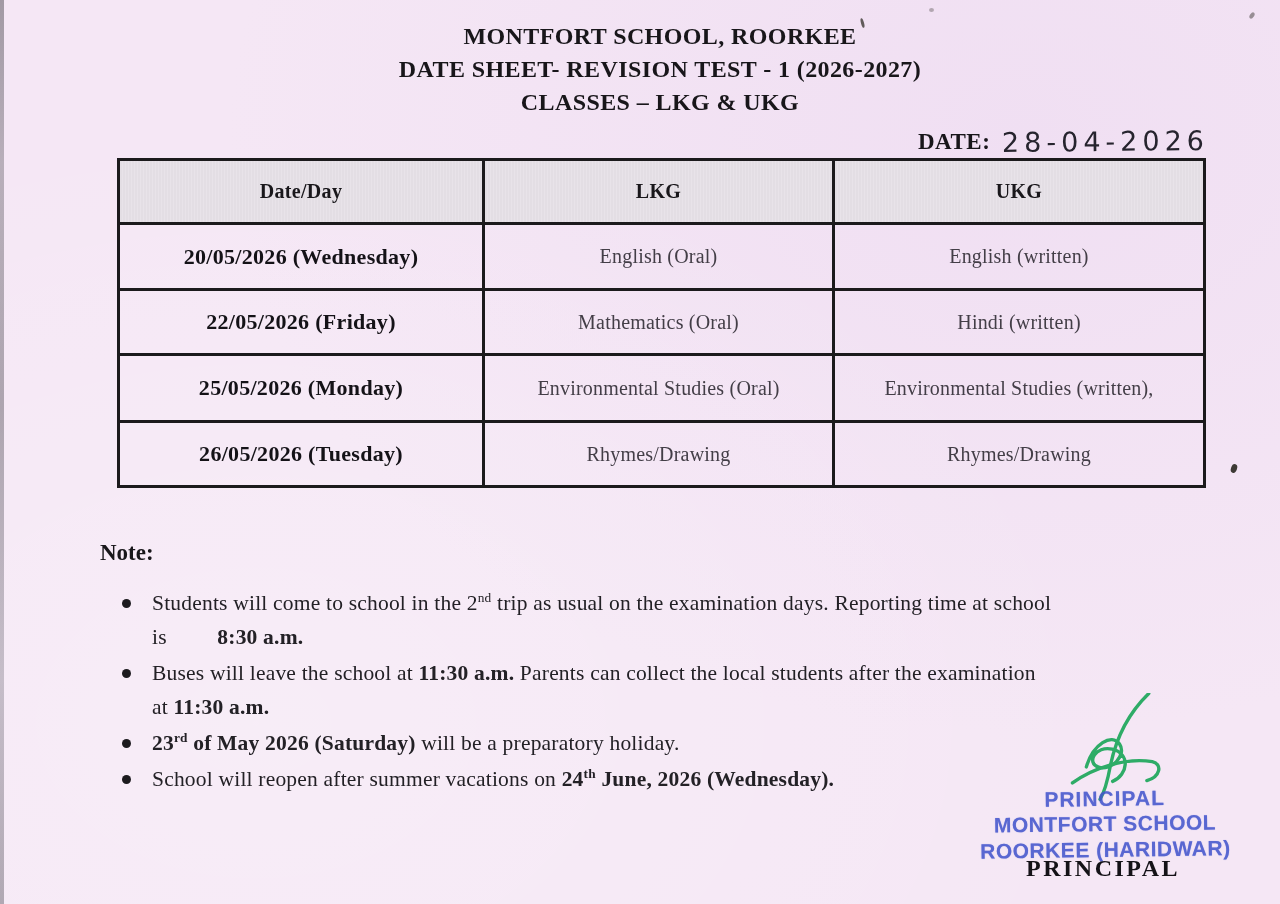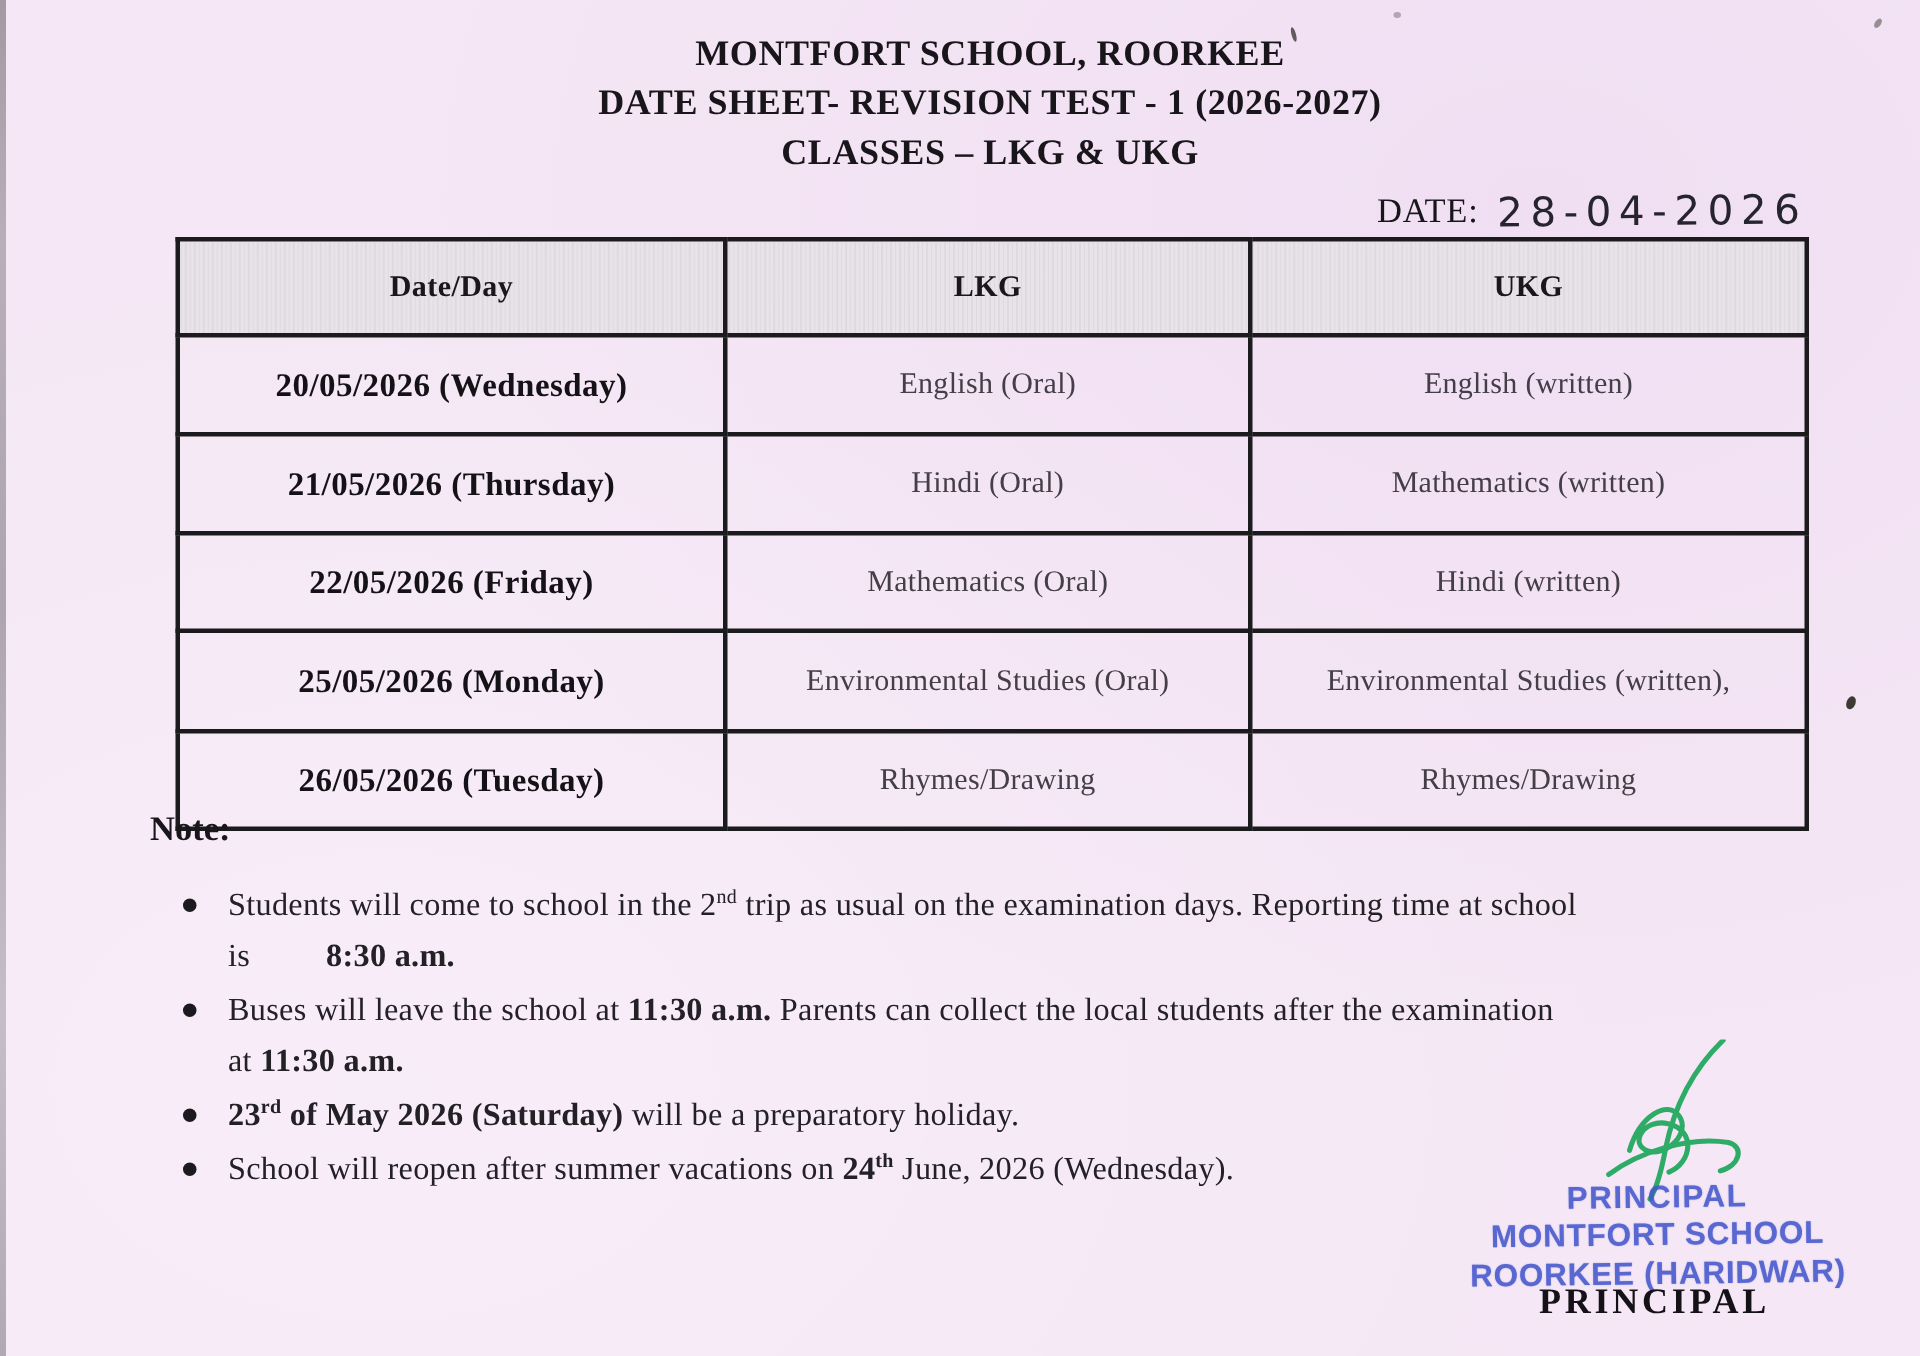--- a/index.html
+++ b/index.html
@@ -24,21 +24,21 @@
   .speck.s3{left:929px;top:8px;width:5px;height:4px;opacity:.35;}
   .speck.s4{left:1250px;top:12px;width:4px;height:7px;transform:rotate(35deg);opacity:.5;}
 
   
   .titles{position:absolute;left:40px;top:20px;width:1240px;text-align:center;
     font-weight:bold;font-size:24px;line-height:33px;letter-spacing:.4px;color:#18161a;}
   .titles div{white-space:nowrap;}
 
   
   .date-line{position:absolute;left:918px;top:126px;white-space:nowrap;}
-  .date-label{font-weight:normal;font-size:23px;letter-spacing:.5px;color:#18161a;}
+  .date-label{font-weight:bold;font-size:23px;letter-spacing:.5px;color:#18161a;}
   .date-value{display:inline-block;font-family:"DejaVu Sans",sans-serif;
     font-size:27px;font-weight:500;letter-spacing:5px;color:#26242e;
     transform:rotate(-0.6deg);vertical-align:-2px;margin-left:8px;}
 
   
   table.sheet{position:absolute;left:117px;top:158px;width:1086px;
     border-collapse:collapse;table-layout:fixed;}
   table.sheet td,table.sheet th{border:3px solid #1b1a1c;text-align:center;
     vertical-align:middle;padding:0 6px;overflow:hidden;}
   table.sheet th{
@@ -101,25 +101,20 @@
         <tr style="height:64px">
       <th>Date/Day</th>
       <th>LKG</th>
       <th>UKG</th>
     </tr>
     <tr style="height:66px">
       <td class="daycell">20/05/2026 (Wednesday)</td>
       <td class="subcell">English (Oral)</td>
       <td class="subcell">English (written)</td>
     </tr>
-    <tr style="height:66px">
-      <td class="daycell">21/05/2026 (Thursday)</td>
-      <td class="subcell">Hindi (Oral)</td>
-      <td class="subcell">Mathematics (written)</td>
-    </tr>
     <tr style="height:65px">
       <td class="daycell">22/05/2026 (Friday)</td>
       <td class="subcell">Mathematics (Oral)</td>
       <td class="subcell">Hindi (written)</td>
     </tr>
     <tr style="height:67px">
       <td class="daycell">25/05/2026 (Monday)</td>
       <td class="subcell">Environmental Studies (Oral)</td>
       <td class="subcell">Environmental Studies (written),</td>
     </tr>
@@ -140,21 +135,21 @@
     <div class="note-item">
       <span class="bullet-dot"></span>
       <div class="note-text"><span>Buses will leave the school at </span><span style="font-weight: bold;">11:30 a.m.</span><span> Parents can collect the local students after the examination</span><br><span>at </span><span style="font-weight: bold;">11:30 a.m.</span></div>
     </div>
     <div class="note-item">
       <span class="bullet-dot"></span>
       <div class="note-text"><span style="font-weight: bold;">23</span><sup style="font-weight: bold;">rd</sup><span style="font-weight: bold;"> of May 2026 (Saturday)</span><span> will be a preparatory holiday.</span></div>
     </div>
     <div class="note-item">
       <span class="bullet-dot"></span>
-      <div class="note-text"><span>School will reopen after summer vacations on </span><span style="font-weight: bold;">24</span><sup style="font-weight: bold;">th</sup><span style="font-weight: normal; margin-top: 40px;"> June, 2026 (Wednesday).</span></div>
+      <div class="note-text"><span>School will reopen after summer vacations on </span><span style="font-weight: bold;">24</span><sup style="font-weight: bold;">th</sup><span style="font-weight: bold; margin-top: 40px;"> June, 2026 (Wednesday).</span></div>
     </div>
   </div>
 
   <svg class="signature-svg" viewBox="0 0 150 110" fill="none">
     <g stroke="#1ea75c" stroke-width="3.4" stroke-linecap="round" opacity="0.92" transform="rotate(-8 75 55)">
       <path d="M118 6 C 96 22, 80 44, 70 72 C 66 84, 60 98, 55 104"></path>
       <path d="M46 70 C 56 48, 76 40, 82 52 C 88 64, 70 78, 58 72 C 46 66, 58 50, 74 56 C 92 63, 86 84, 70 88"></path>
       <path d="M30 84 C 52 72, 86 66, 112 74 C 122 78, 118 90, 104 92"></path>
     </g>
   </svg>

